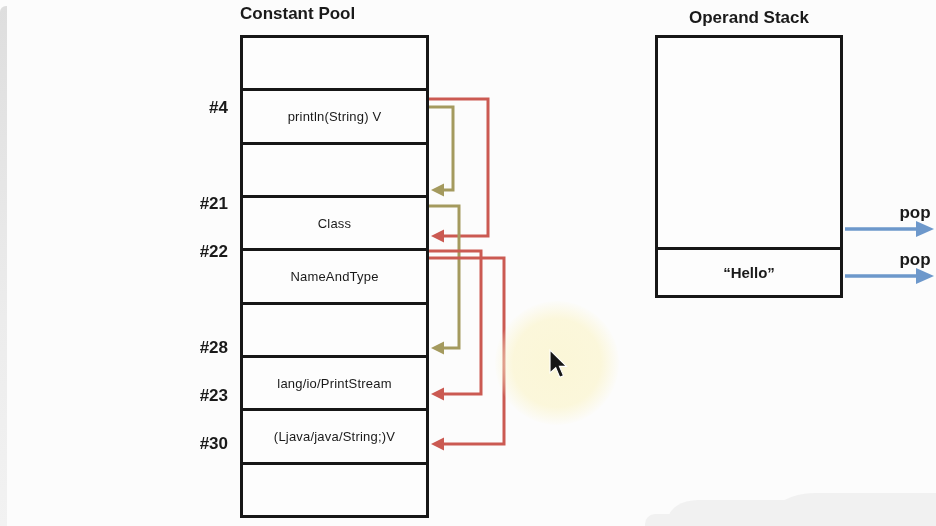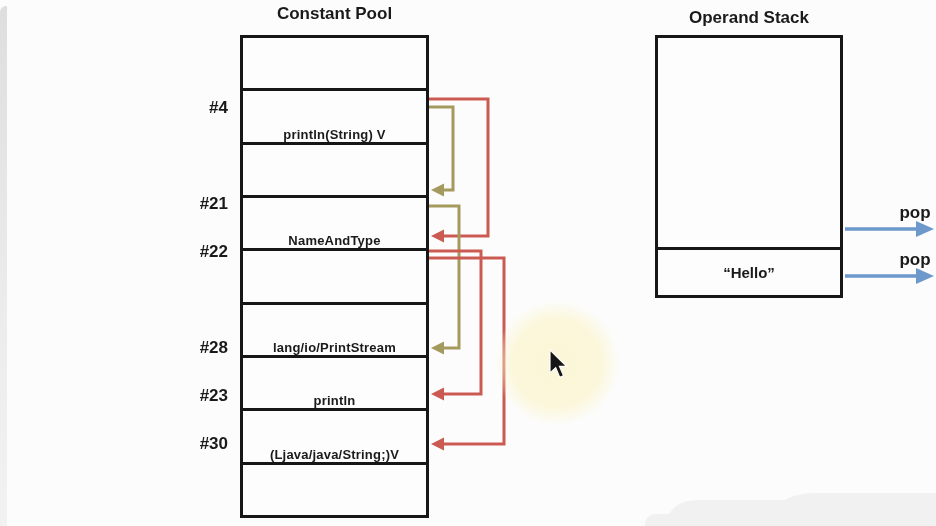--- a/index.html
+++ b/index.html
@@ -10,32 +10,32 @@
   .edge-shade {
     position:absolute; left:0; top:6px; width:7px; height:520px;
     background:linear-gradient(#dedede, #ececec 60%, #f2f2f2);
     border-radius:6px 0 0 0;
   }
   .instruction {
     position:absolute; left:8px; top:45px;
     font-weight:bold; font-size:17px; letter-spacing:0.2px;
   }
   .pool-title {
-    position:absolute; left:240px; top:4px; width:189px; text-align:center;
+    position:absolute; left:240px; top:4px; width:189px; 
     font-weight:bold; font-size:17px;
   }
   .pool-box {
     position:absolute; left:240px; top:35px; width:189px; height:483px;
     border:3px solid #171717; box-sizing:border-box; background:#fdfdfd;
     display:flex; flex-direction:column; z-index:2;
   }
   .pool-row {
     flex:1; border-bottom:3px solid #171717;
-    display:flex; align-items:flex-end; justify-content:center;
-    font-weight:bold; font-size:13px; letter-spacing:0.2px;
+    display:flex; align-items:center; justify-content:center;
+    font-weight:normal; font-size:13px; letter-spacing:0.2px;
   }
   .pool-row:last-child { border-bottom:none; }
   .idx-label {
     position:absolute; left:170px; width:58px; text-align:right;
     font-weight:bold; font-size:17px;
   }
   .stack-title {
     position:absolute; left:655px; top:8px; width:188px; text-align:center;
     font-weight:bold; font-size:17px;
   }
@@ -84,30 +84,30 @@
     <div class="pool-row">
         <span></span>
       </div>
     <div class="pool-row">
         <span>println(String) V</span>
       </div>
     <div class="pool-row">
         <span></span>
       </div>
     <div class="pool-row">
+        <span>Class</span>
+      </div>
+    <div class="pool-row">
         <span>NameAndType</span>
       </div>
     <div class="pool-row">
         <span></span>
       </div>
     <div class="pool-row">
         <span>lang/io/PrintStream</span>
-      </div>
-    <div class="pool-row">
-        <span>println</span>
       </div>
     <div class="pool-row">
         <span>(Ljava/java/String;)V</span>
       </div>
     <div class="pool-row">
         <span></span>
       </div>
   </div>
 
   <div class="idx-label" style="top:98px">#4</div>

